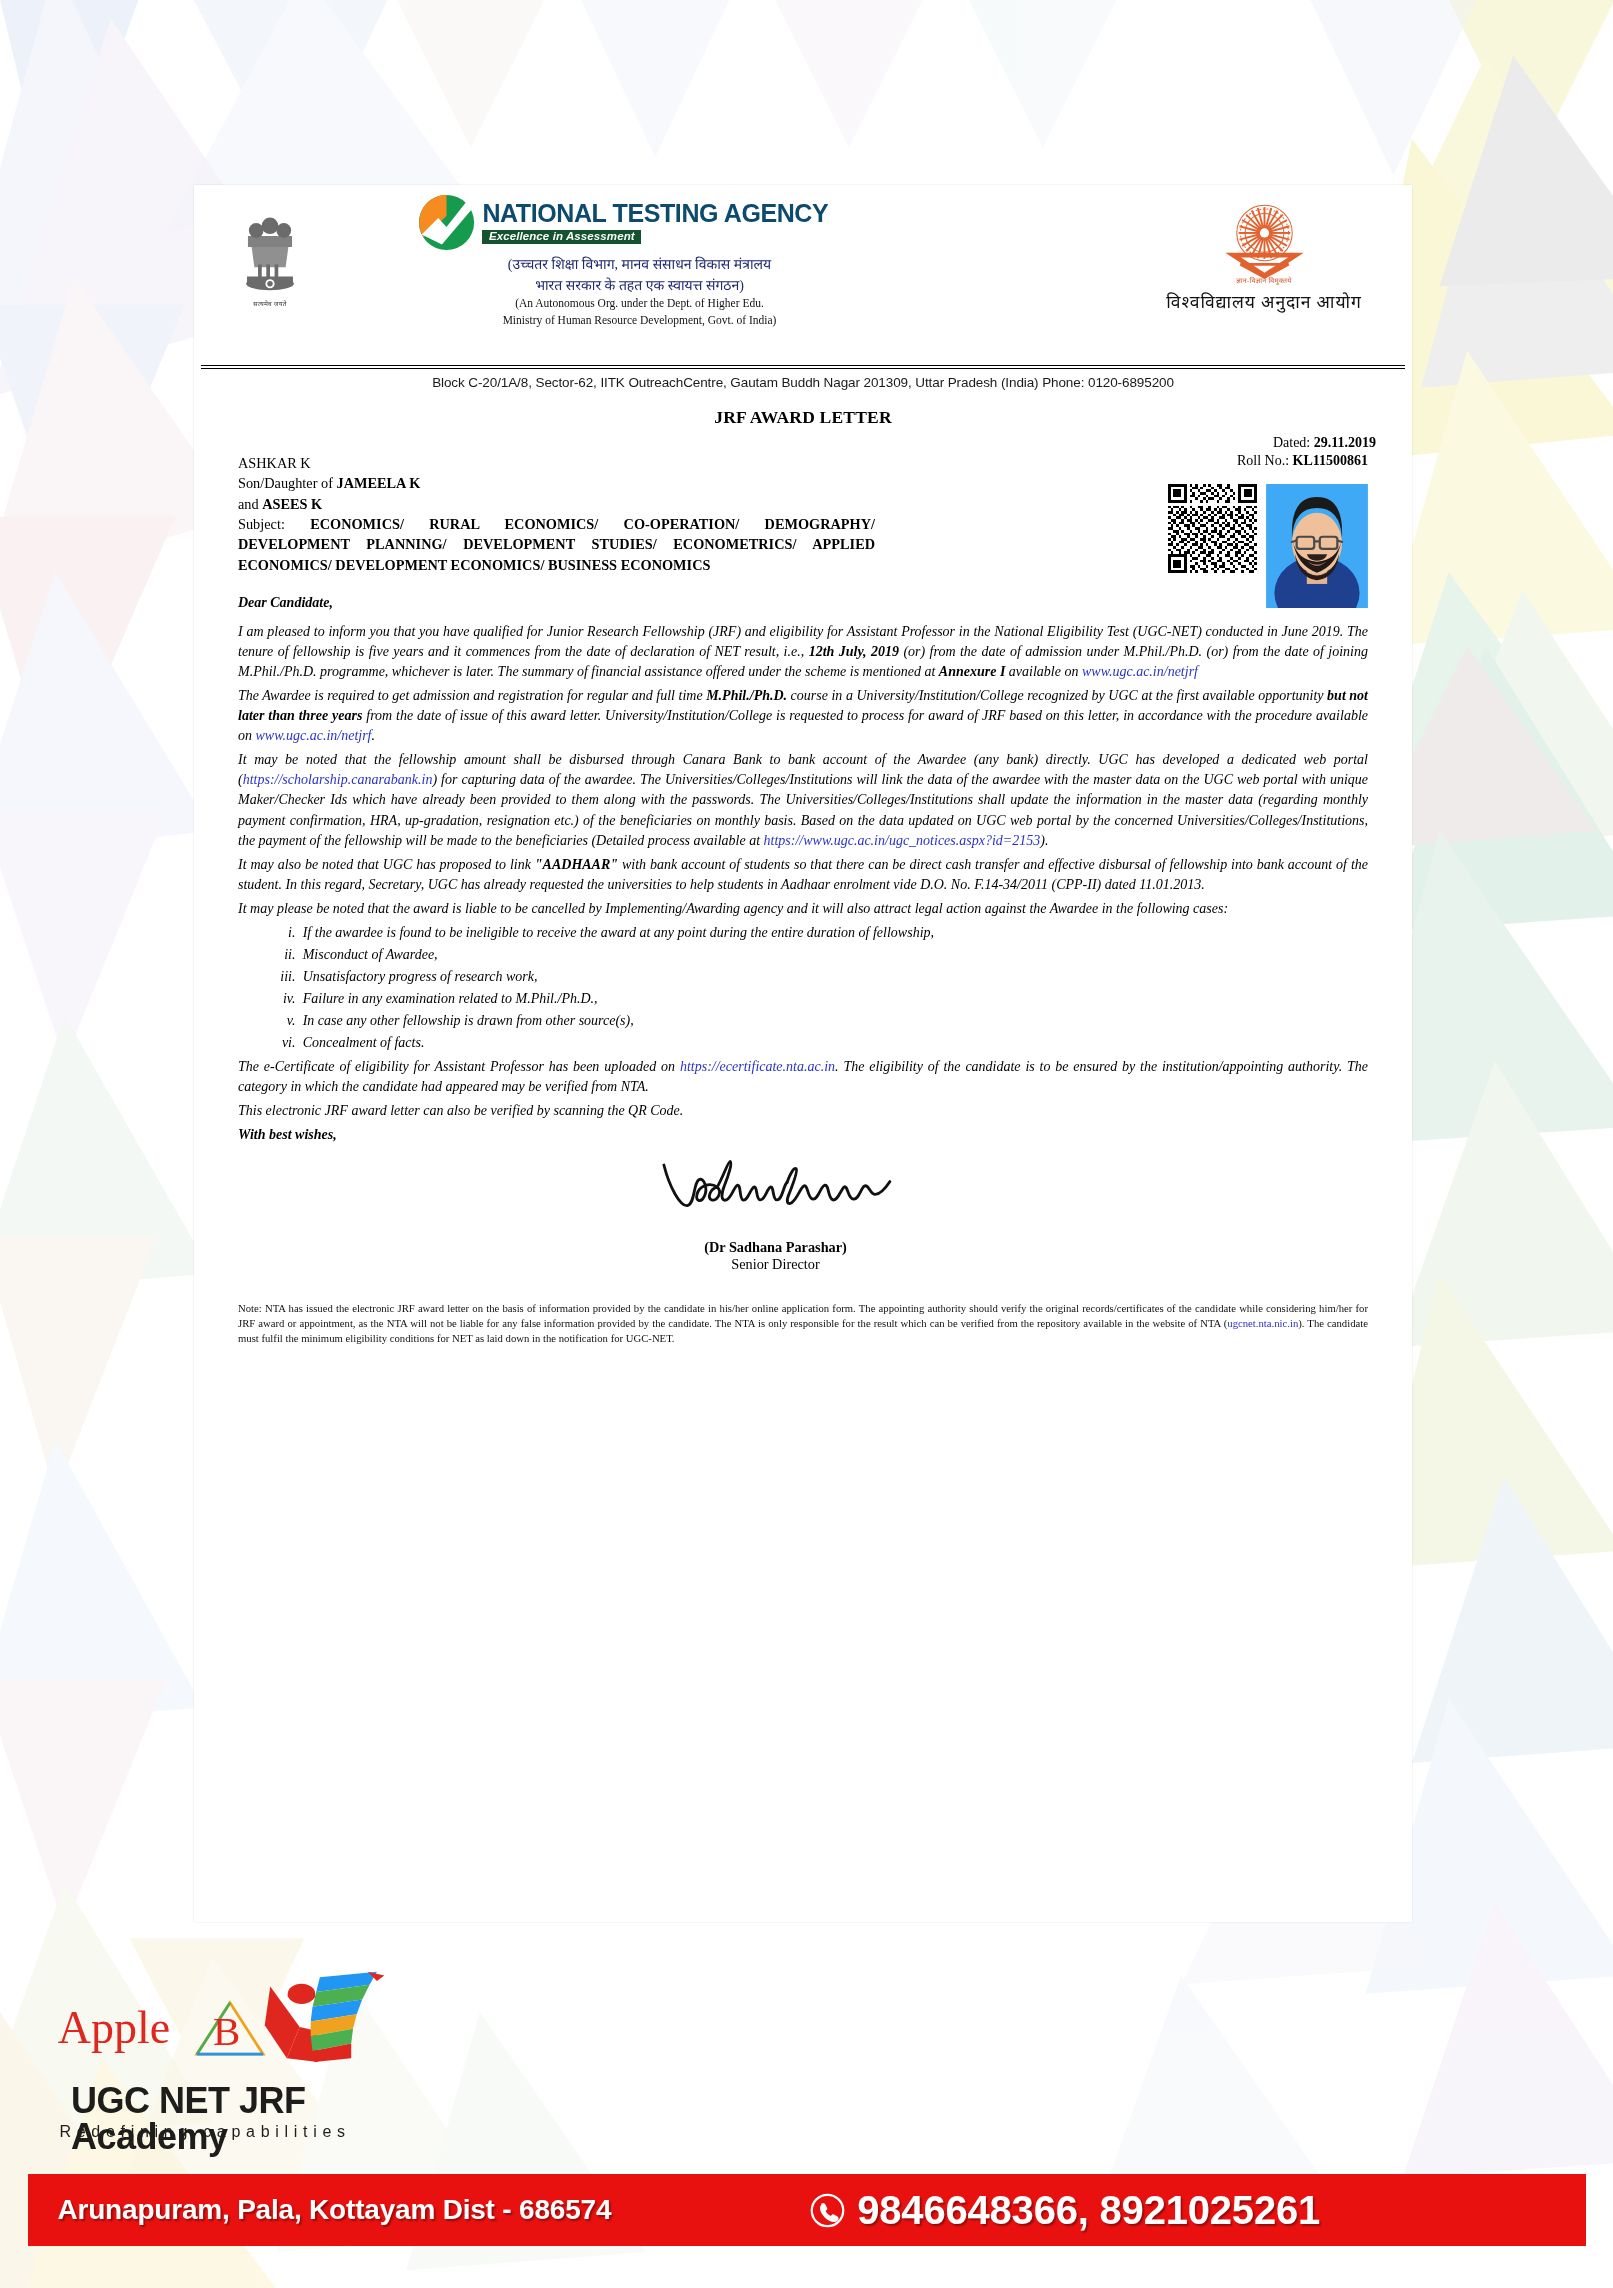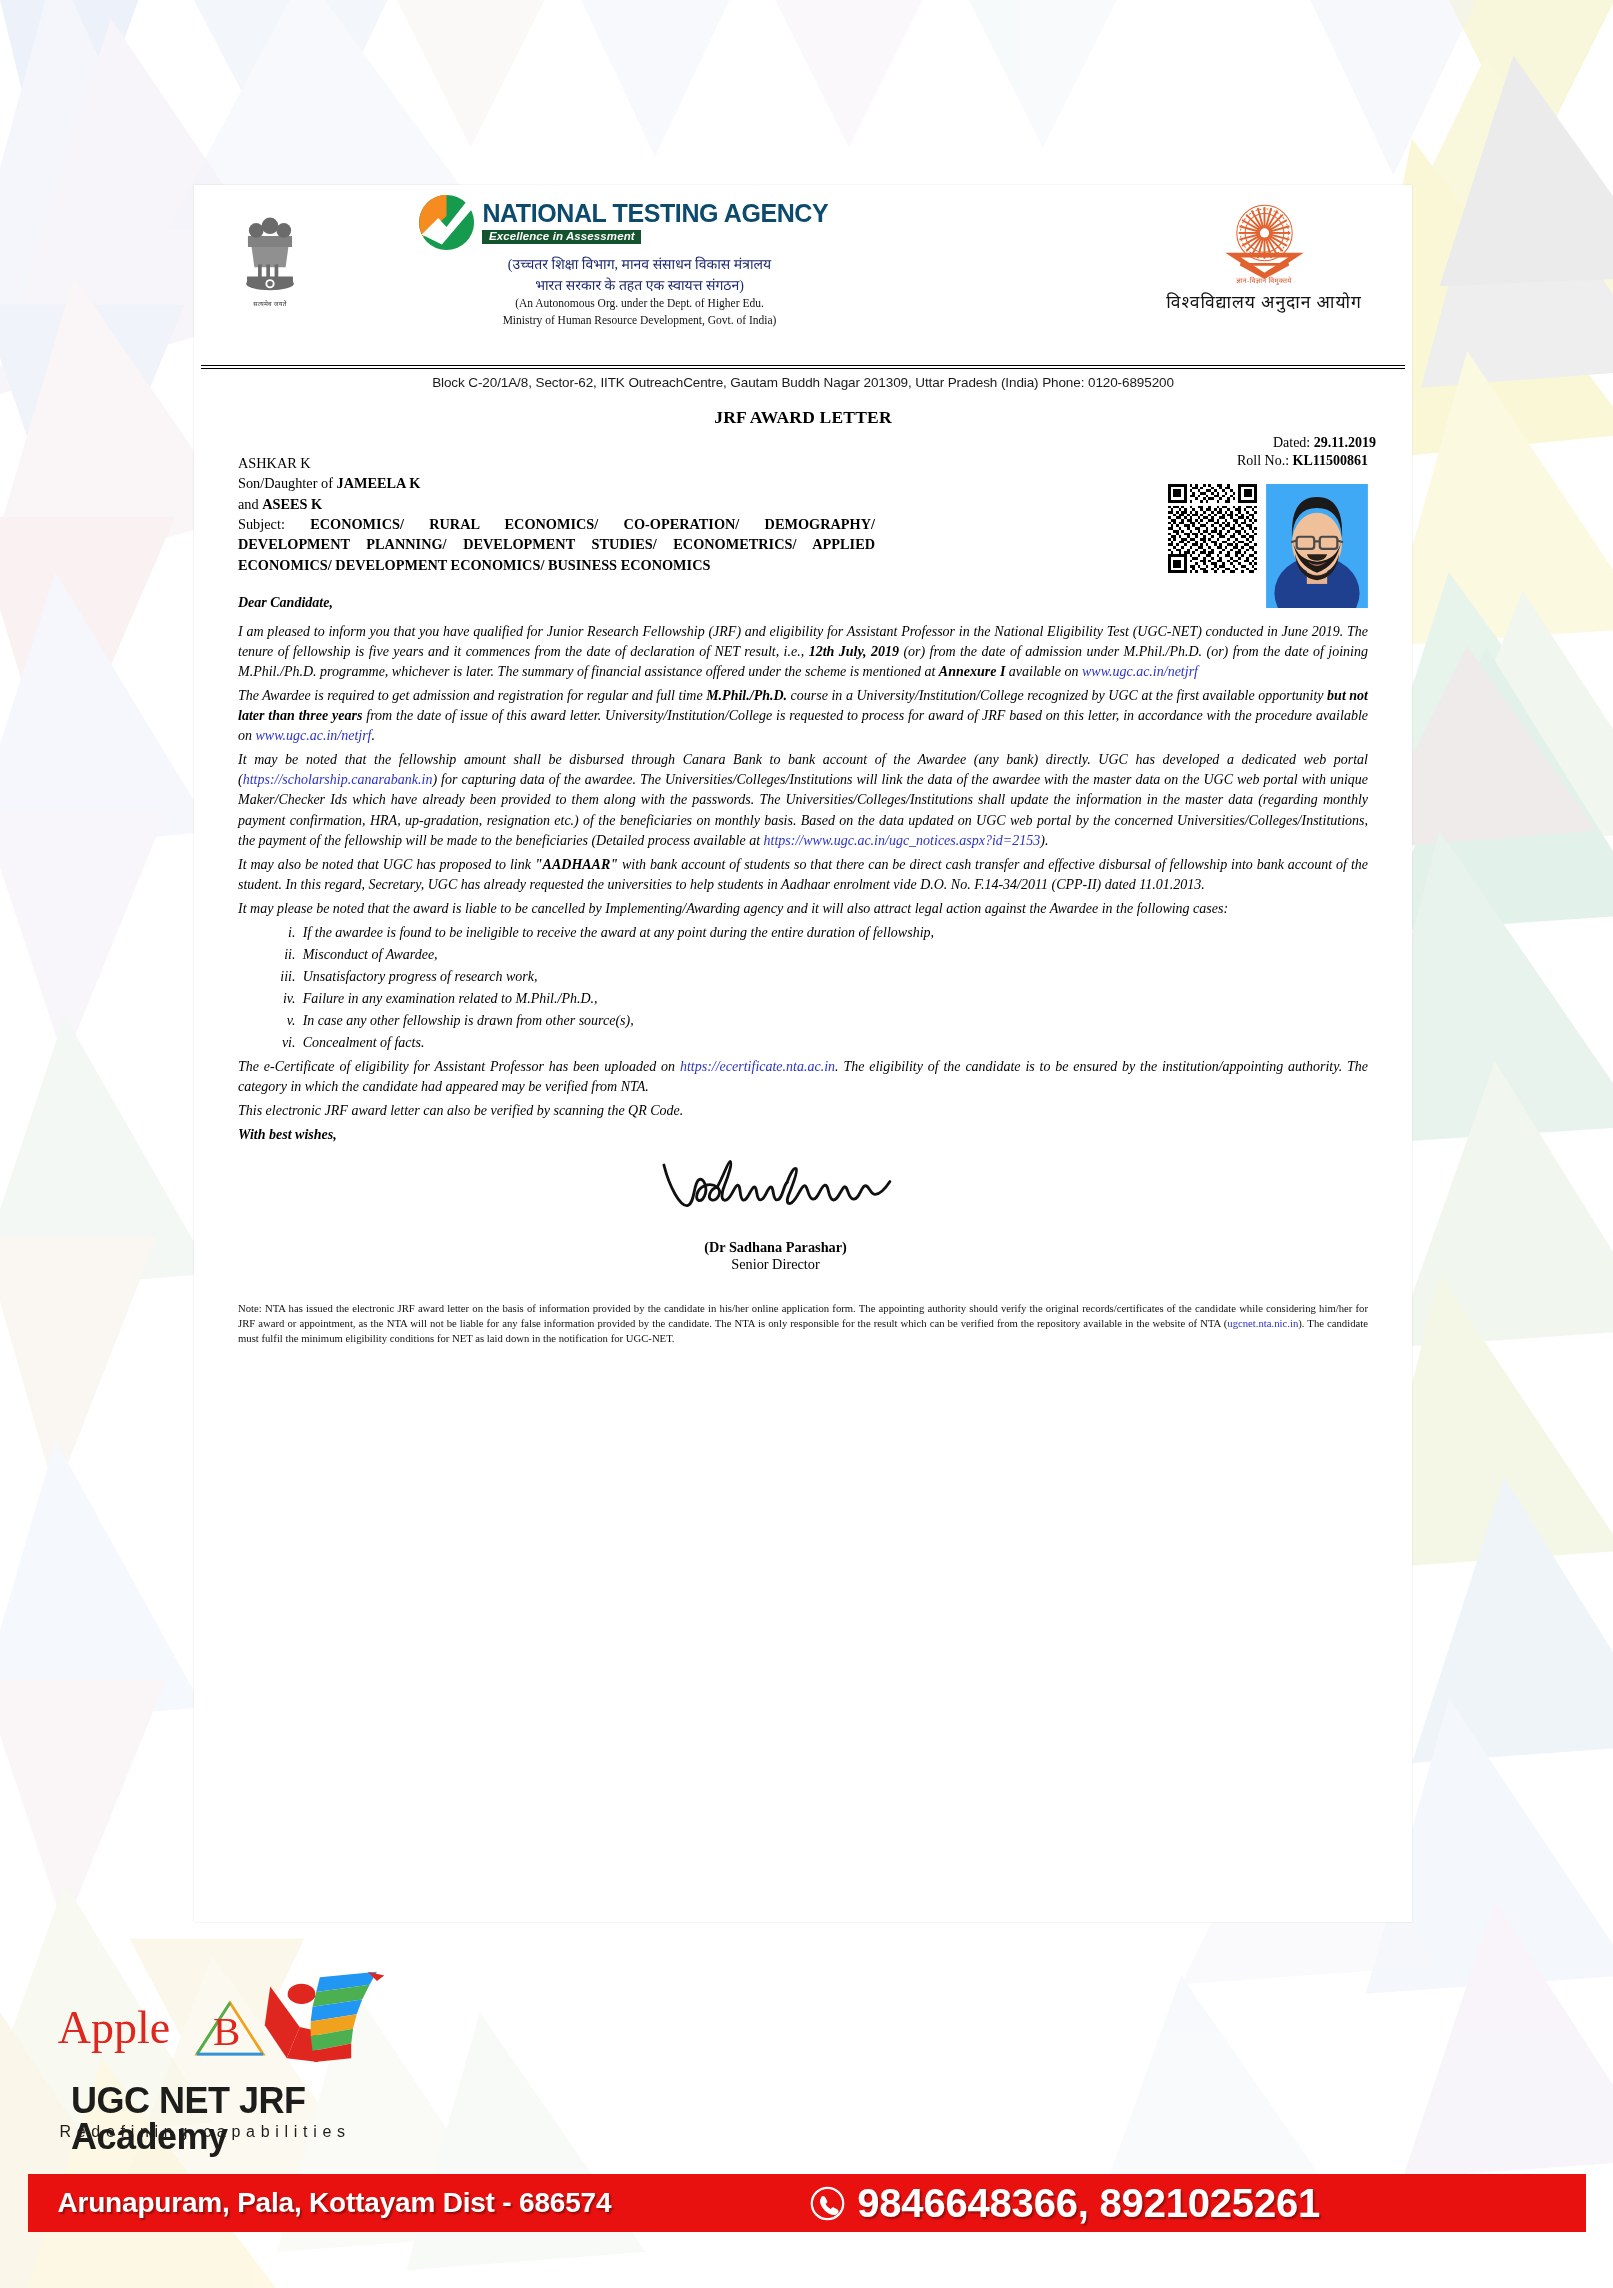--- a/index.html
+++ b/index.html
@@ -91,21 +91,21 @@
   .bmark{position:absolute;left:140px;top:29.5px;width:72px;height:57px;}
   .bletter{position:absolute;left:159px;top:41px;font-family:"Liberation Serif",serif;
     font-size:41px;color:#e0271f;line-height:1;}
   .bookmark{position:absolute;left:205px;top:0px;width:131px;height:103px;}
   .acadname{position:absolute;left:17px;top:113px;font-family:"Liberation Sans",sans-serif;
     font-weight:bold;font-size:36px;color:#1d1d1b;letter-spacing:-0.5px;line-height:1;}
   .acadsub{position:absolute;left:5.5px;top:153px;font-family:"Liberation Sans",sans-serif;
     font-size:16px;color:#1d1d1b;letter-spacing:5.7px;}
 
   
-  #footer{position:absolute;left:28px;top:2174px;width:1558px;height:58px;
+  #footer{position:absolute;left:28px;top:2174px;width:1558px;height:72px;
     background:#e8110f;z-index:3;display:flex;align-items:center;}
   .faddr{color:#fff;font-family:"Liberation Sans",sans-serif;font-weight:bold;
     font-size:28px;margin-left:29.5px;letter-spacing:-0.2px;
     text-shadow:1.8px 1.8px 1.8px rgba(0,0,0,.35);}
   .fphonewrap{display:flex;align-items:center;gap:11px;margin-left:198px;}
   .fphone{color:#fff;font-family:"Liberation Sans",sans-serif;font-weight:bold;
     font-size:40px;letter-spacing:-0.2px;text-shadow:1.8px 1.8px 1.8px rgba(0,0,0,.35);}
 </style>
 </head>
 <body>

